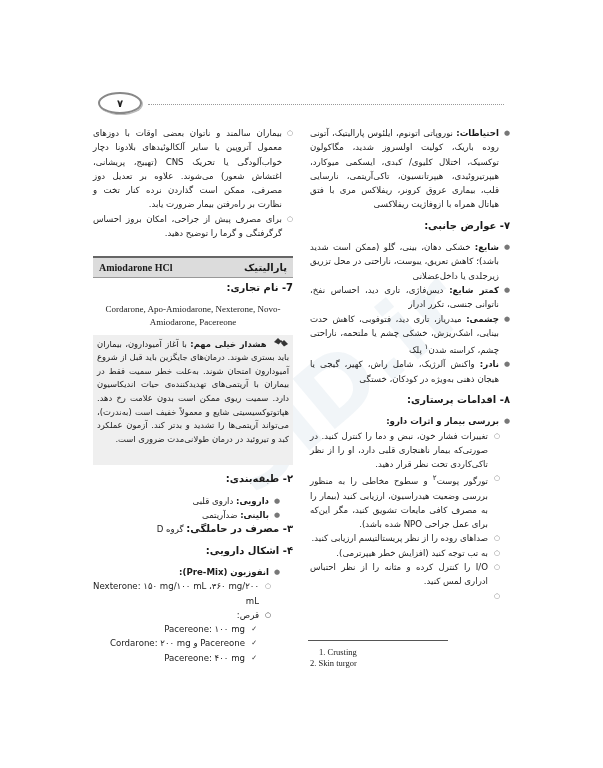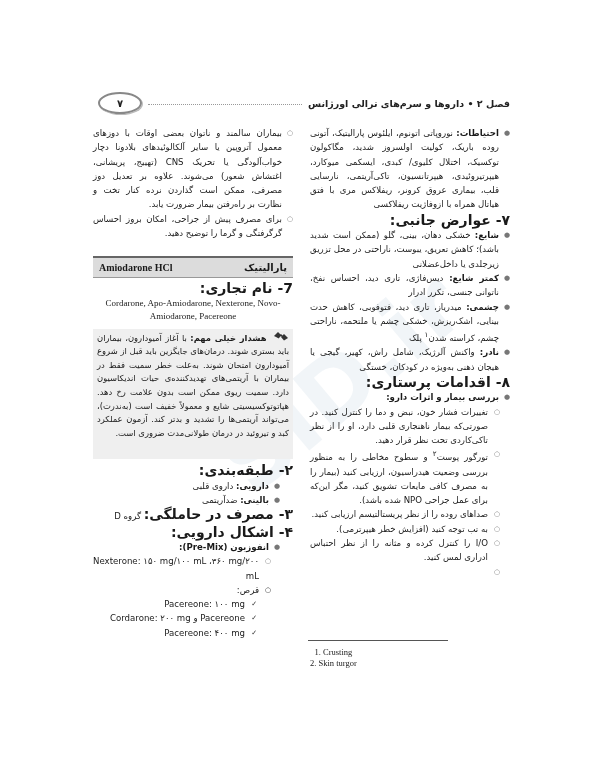--- a/index.html
+++ b/index.html
@@ -41,21 +41,21 @@
     .col-right { left: 310px; width: 200px; }
     .col-left  { left: 93px;  width: 200px; }
 
     .item { position: relative; padding-right: 11px; margin: 0; }
     .item .mk {
       position: absolute; right: 0; top: 0; font-size: 7px; color: #777;
     }
     .sub { padding-right: 22px; }
     .sub .mk { right: 10px; }
     .b { font-weight: bold; }
-    .sec { font-weight: bold; font-size: 14px; margin: 1px 0; }
+    .sec { font-weight: bold; font-size: 10px; margin: 7px 0; }
 
     
     .drug-banner {
       margin-top: 16px; height: 19px; background: #dcdcdc;
       border-top: 2px solid #666; border-bottom: 1px solid #999;
       display: flex; justify-content: space-between; align-items: center;
       padding: 0 6px; font-weight: bold; font-size: 10px;
     }
     .drug-en { font-family: Liberation Serif, serif; direction: ltr; }
     .latin {
@@ -67,37 +67,36 @@
       font-size: 8.4px; line-height: 13.6px;
     }
     .warn-icon { display: inline-block; margin-left: 3px; vertical-align: middle; }
     .indent1 { padding-right: 34px; }
     .indent2 { padding-right: 48px; }
 
     .footnote-rule {
       position: absolute; left: 308px; top: 640px; width: 140px; border-top: 1px solid #555;
     }
     .footnotes {
-      position: absolute; left: 310px; top: 647px; direction: ltr; text-align: center;
+      position: absolute; left: 310px; top: 647px; direction: ltr; text-align: right;
       font-family: "Liberation Serif", serif; font-size: 8.5px; line-height: 11px;
     }
     .watermark {
       position: absolute; left: 200px; top: 330px; font-size: 90px; color: rgba(180,200,215,0.18);
       transform: rotate(-40deg); font-weight: bold; pointer-events: none; direction: ltr;
     }
   </style>
 </head>
 <body>
 
 <div class="page">
 
   <div class="watermark">SID.ir</div>
 
   <div class="running-header">
-    <span class="header-title">فصل ۲ • داروها و سرم‌های ترالی اورژانس</span>
     <span class="header-dots"></span>
     <span class="page-badge">۷</span>
   </div>
 
   <div class="col col-right">
     <p class="item">
       <span class="mk">●</span>
       <span class="b">احتیاطات:</span>
       <span>نوروپاتی اتونوم، ایلئوس پارالیتیک، آتونی روده باریک، کولیت اولسروز شدید، مگاکولون توکسیک، اختلال کلیوی/ کبدی، ایسکمی میوکارد، هیپرتیروئیدی، هیپرتانسیون، تاکی‌آریتمی، نارسایی قلب، بیماری عروق کرونر، ریفلاکس مری با فتق هیاتال همراه با ازوفاژیت ریفلاکسی</span>
     </p>

